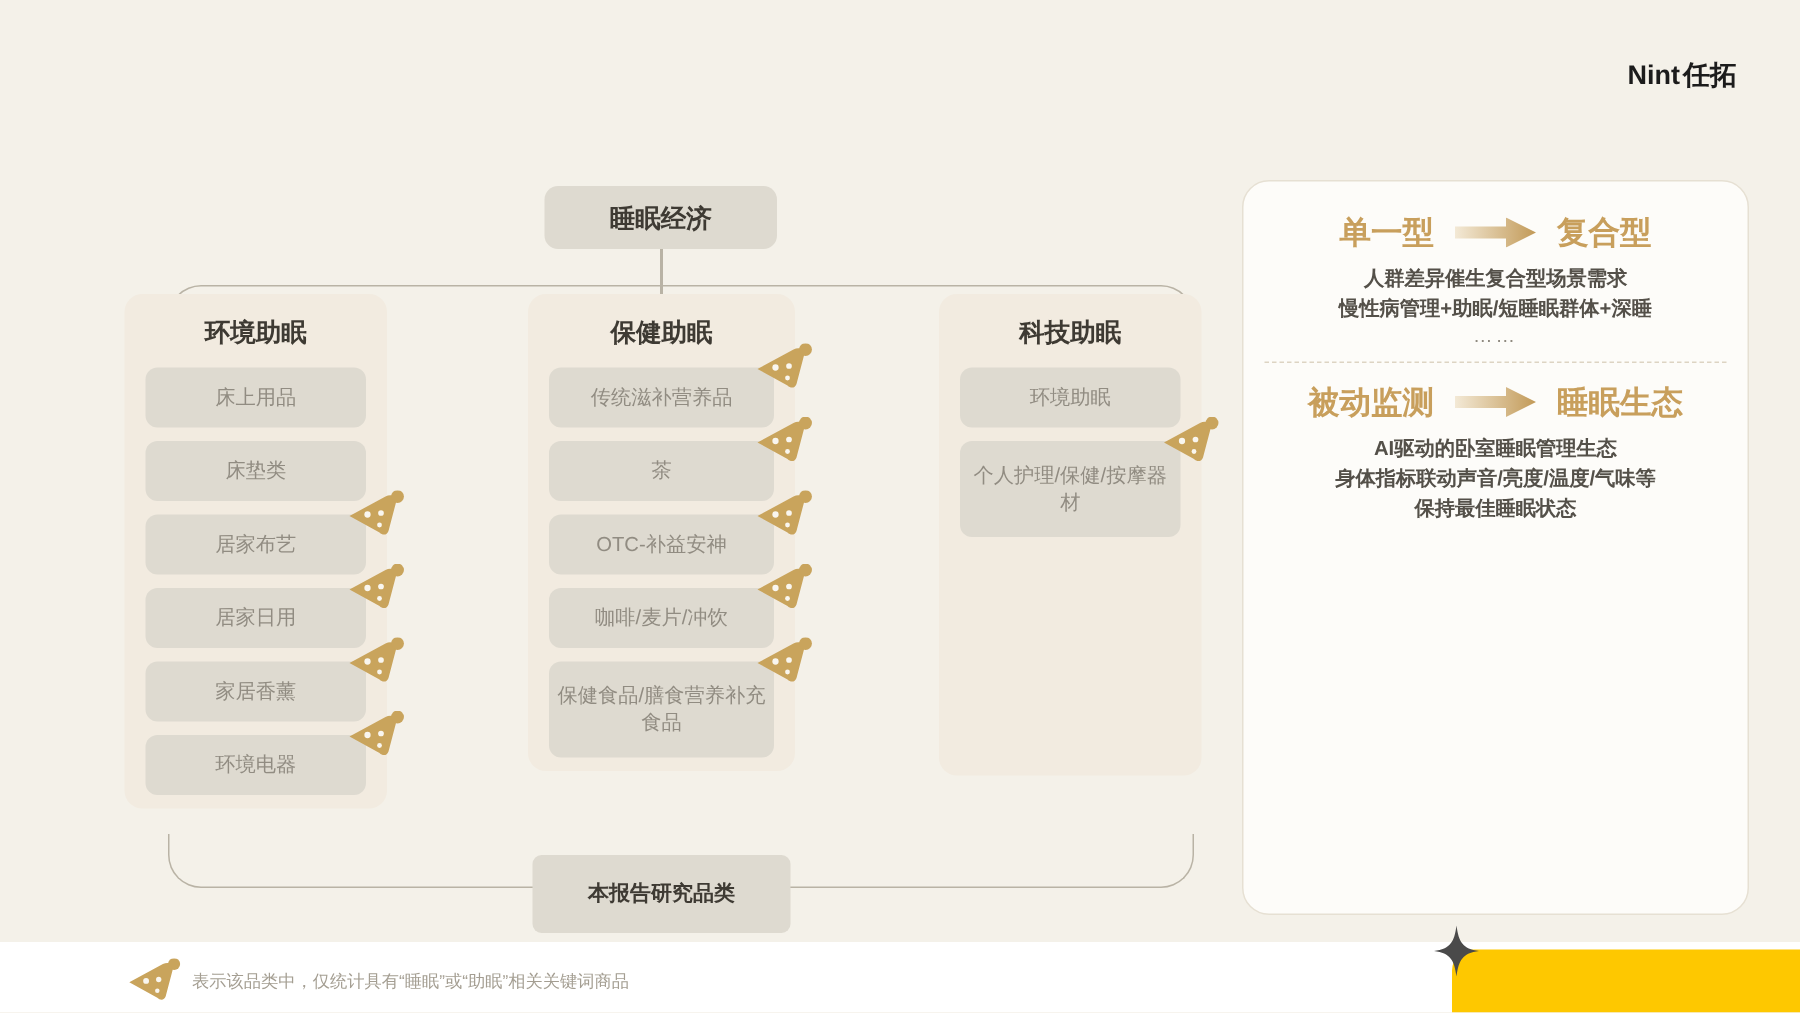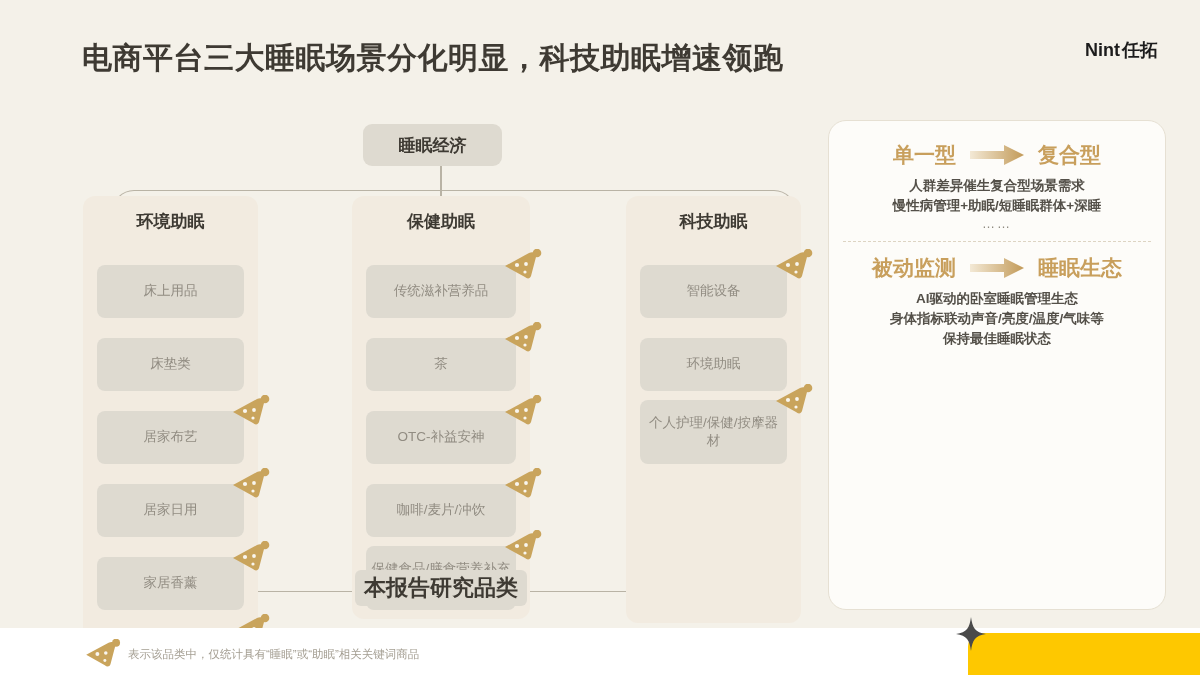--- a/index.html
+++ b/index.html
@@ -22,21 +22,21 @@
   .logo {
     position: absolute; right: 42px; top: 38px;
     font-size: 18px; font-weight: 700; color: #1c1c1c;
     letter-spacing: 0px; white-space: nowrap;
   }
   .logo .logo-cn { margin-left: 2px; }
 
   
   .root-node {
     position: absolute; left: 363px; top: 124px;
-    width: 139px; height: 42px;
+    width: 155px; height: 42px;
     background: #dedad0; border-radius: 9px;
     display: flex; align-items: center; justify-content: center;
     font-size: 17px; font-weight: 700; color: #3e3a33;
   }
   .root-stem {
     position: absolute; left: 440px; top: 166px;
     width: 1.5px; height: 45px; background: #b9b3a5;
   }
 
   
@@ -64,40 +64,40 @@
   }
   .chip {
     background: #dedad0; border-radius: 8px;
     margin-bottom: 9px; color: #8d8madd;
     color: #918c82;
     font-size: 13.5px; text-align: center;
     display: flex; align-items: center; justify-content: center;
     line-height: 1.35; padding: 6px 4px;
     position: relative;
   }
-  .chip.h1 { height: 53px; margin-top: 20px; }
+  .chip.h1 { height: 40px; }
   .chip.h2 { height: 64px; }
 
   #col-0 { left: 83px;  top: 196px; width: 175px; }
   #col-1 { left: 352px; top: 196px; width: 178px; }
   #col-2 { left: 626px; top: 196px; width: 175px; padding-bottom: 150px; }
 
   
   .cap {
     position: absolute; right: -27px; top: -16px;
     width: 40px; height: 30px; pointer-events: none;
   }
 
   
   .study-label {
     position: absolute; left: 355px; top: 570px;
-    width: 172px; height: 36px; background: #dedad0;
+    width: 172px; height: 52px; background: #dedad0;
     border-radius: 6px;
     display: flex; align-items: center; justify-content: center;
-    font-size: 22px; font-weight: 700; color: #3e3a33;
+    font-size: 14px; font-weight: 700; color: #3e3a33;
   }
 
   
   .panel {
     position: absolute; left: 828px; top: 120px;
     width: 338px; height: 490px;
     background: #fdfcf9; border: 1.5px solid #e6e0d3;
     border-radius: 18px; padding: 16px 14px 10px;
   }
   .panel-title {
@@ -145,21 +145,20 @@
   .sparkle {
     position: absolute; right: 214px; bottom: 24px;
     width: 30px; height: 34px;
   }
 </style>
 </head>
 <body>
 
 <div class="slide">
 
-  <div class="title">电商平台三大睡眠场景分化明显，科技助眠增速领跑</div>
 
   <div class="logo">
     <span>Nint</span><span class="logo-cn">任拓</span>
   </div>
 
   <div class="root-node">睡眠经济</div>
   <div class="root-stem"></div>
   <div class="bracket-top"></div>
   <div class="bracket-bottom"></div>
 
@@ -260,30 +259,20 @@
           <path d="M2 17 L26 4 C30 2 34 4 33 8 L28 27 C27 30 24 30 22 28 Z" fill="#c9a45c"></path>
           <circle cx="34" cy="4" r="4.3" fill="#c9a45c"></circle>
           <circle cx="14" cy="16" r="2.1" fill="#f9f6ef"></circle>
           <circle cx="23" cy="15" r="1.9" fill="#f9f6ef"></circle>
           <circle cx="22" cy="23" r="1.6" fill="#f9f6ef"></circle>
         </svg>
       </div>
     </div>
   <div class="col" id="col-2">
       <div class="col-head">科技助眠</div>
-      <div class="chip h1">
-        <span>智能设备</span>
-        <svg class="cap" viewBox="0 0 40 30">
-          <path d="M2 17 L26 4 C30 2 34 4 33 8 L28 27 C27 30 24 30 22 28 Z" fill="#c9a45c"></path>
-          <circle cx="34" cy="4" r="4.3" fill="#c9a45c"></circle>
-          <circle cx="14" cy="16" r="2.1" fill="#f9f6ef"></circle>
-          <circle cx="23" cy="15" r="1.9" fill="#f9f6ef"></circle>
-          <circle cx="22" cy="23" r="1.6" fill="#f9f6ef"></circle>
-        </svg>
-      </div>
       <div class="chip h1">
         <span>环境助眠</span>
       </div>
       <div class="chip h2">
         <span>个人护理/保健/按摩器材</span>
         <svg class="cap" viewBox="0 0 40 30">
           <path d="M2 17 L26 4 C30 2 34 4 33 8 L28 27 C27 30 24 30 22 28 Z" fill="#c9a45c"></path>
           <circle cx="34" cy="4" r="4.3" fill="#c9a45c"></circle>
           <circle cx="14" cy="16" r="2.1" fill="#f9f6ef"></circle>
           <circle cx="23" cy="15" r="1.9" fill="#f9f6ef"></circle>

